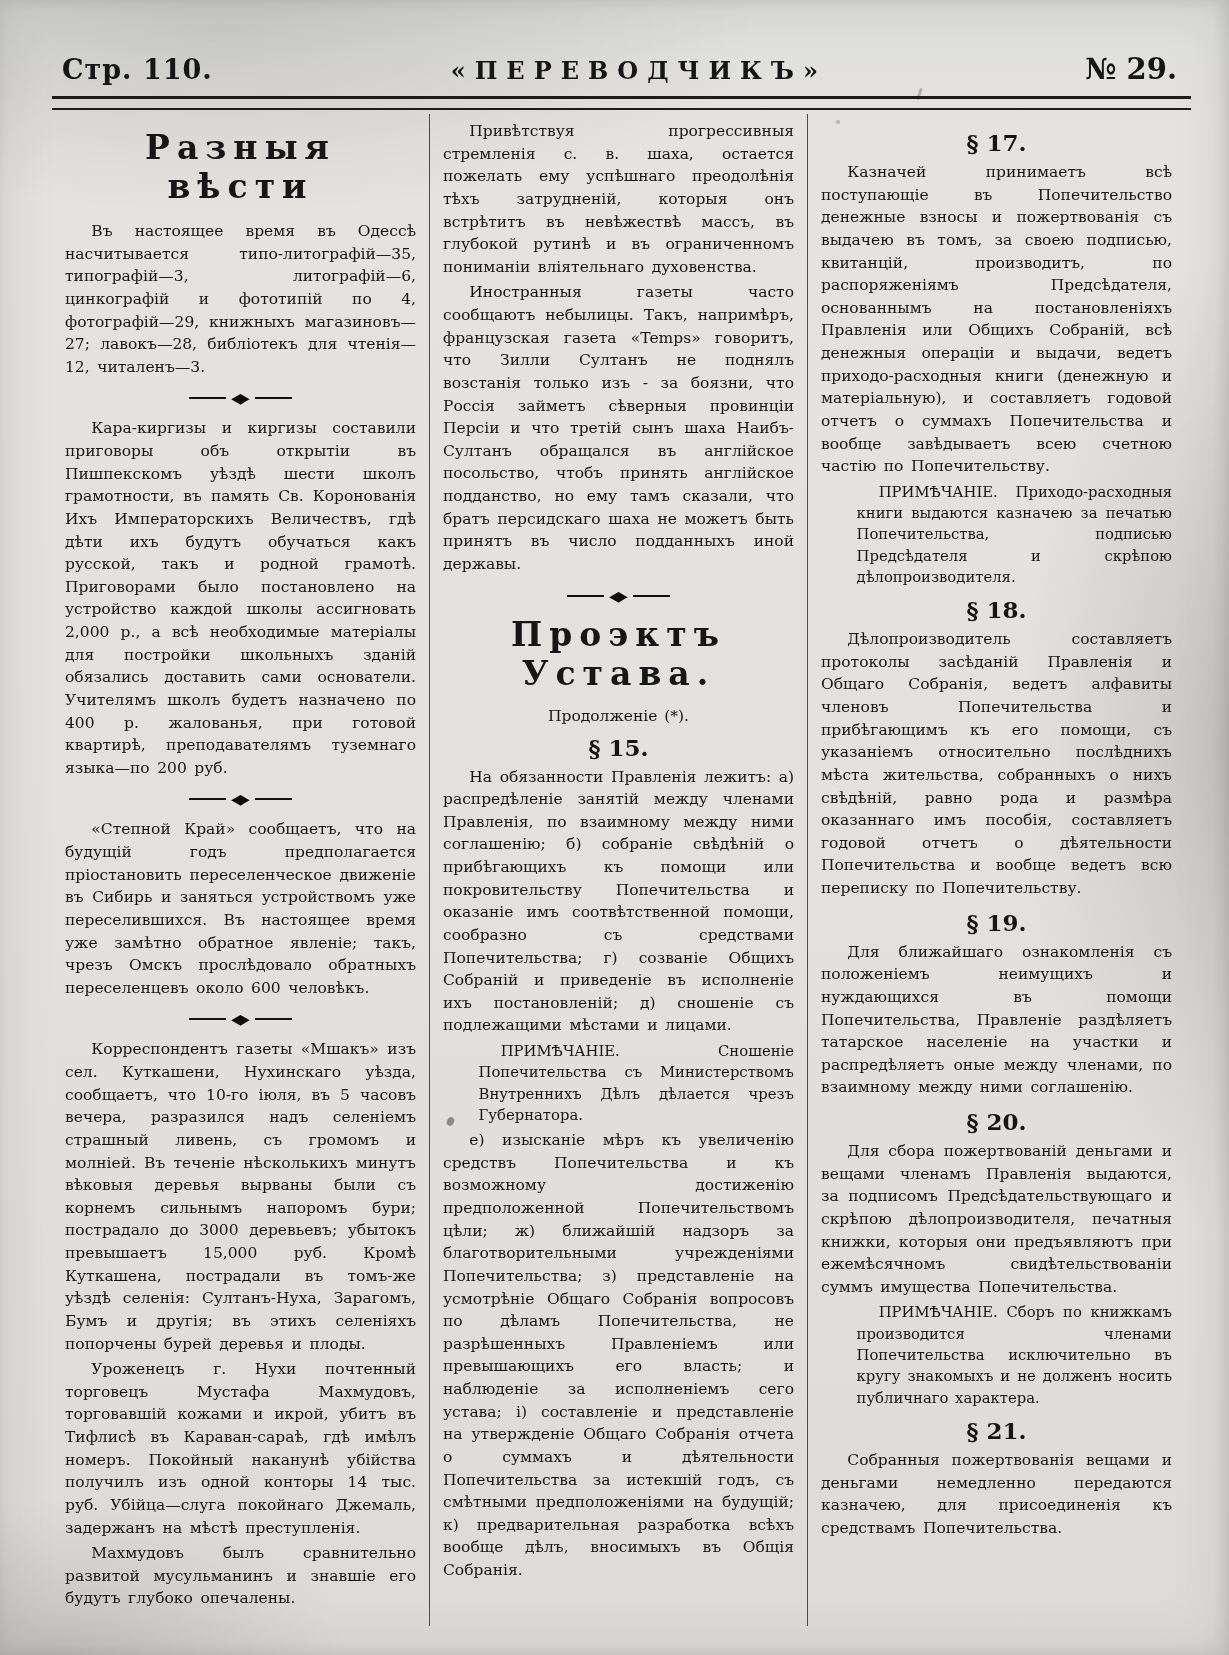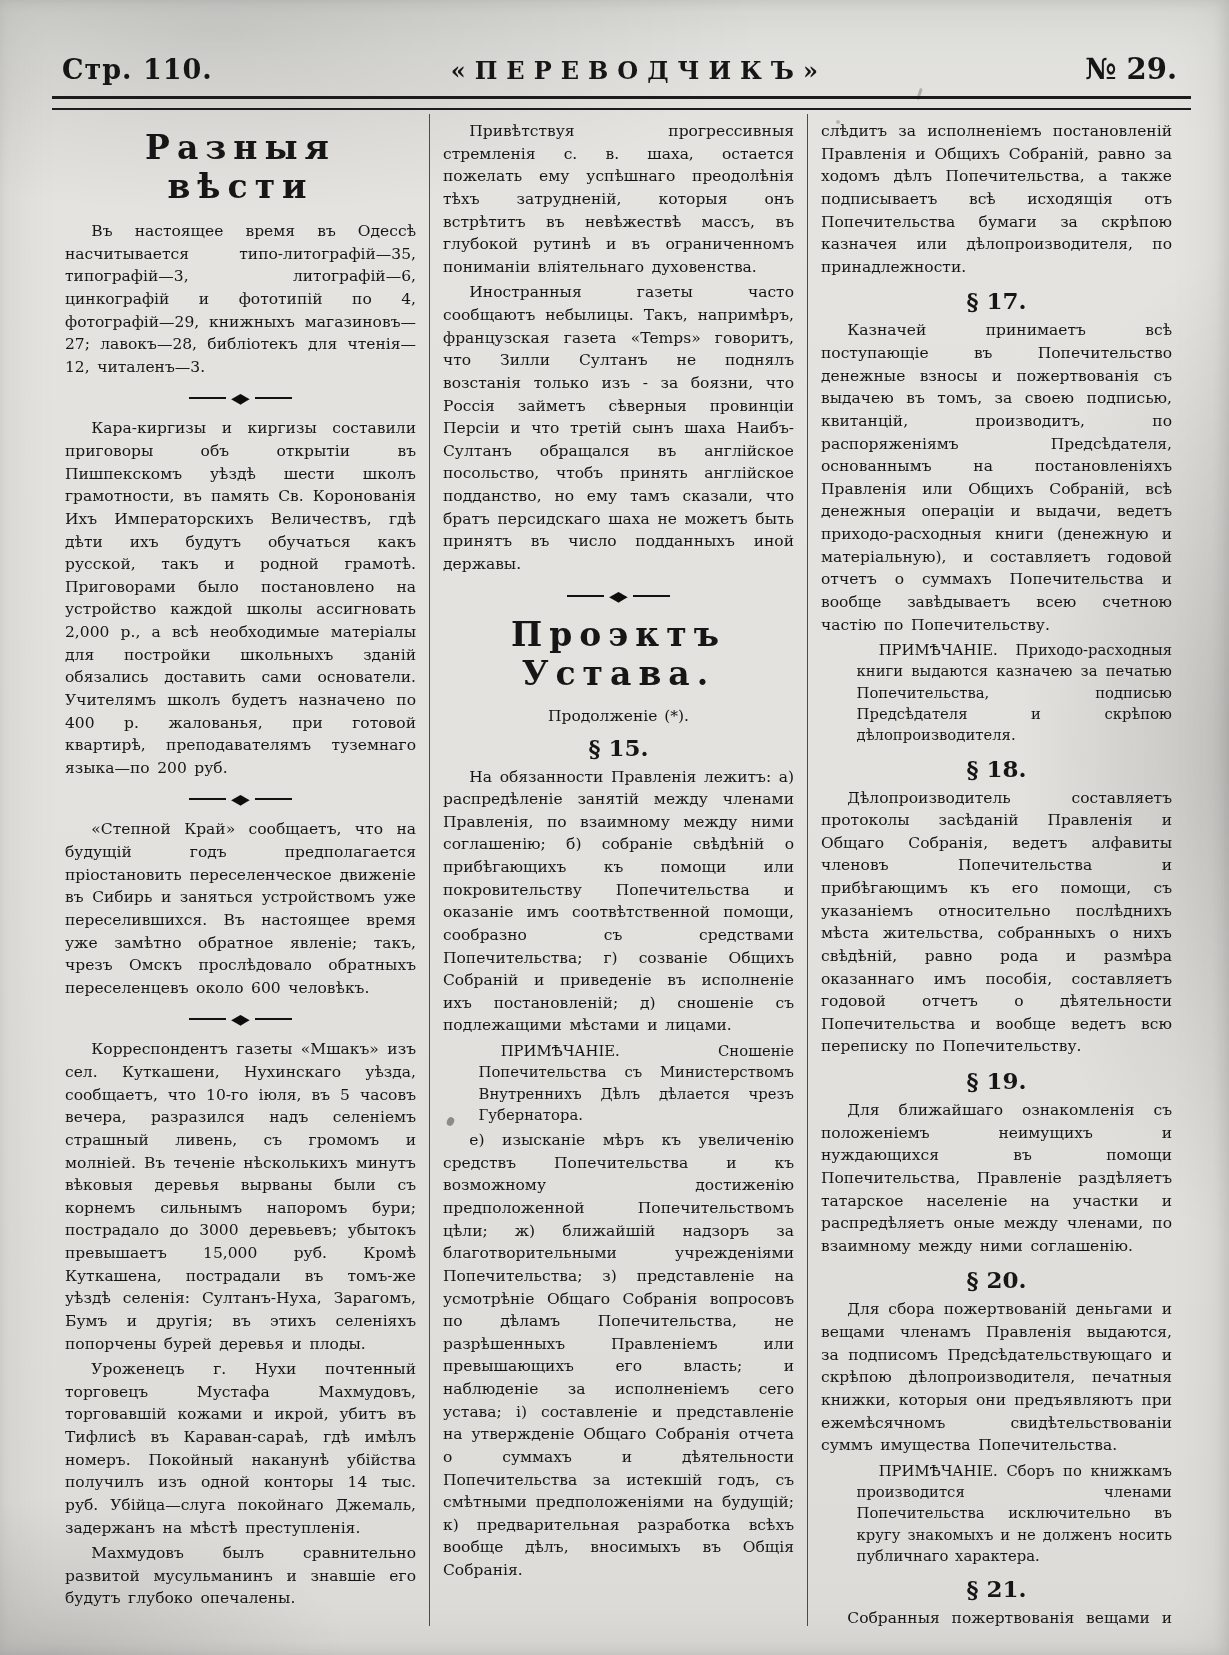--- a/index.html
+++ b/index.html
@@ -125,21 +125,20 @@
           <span class="sep-line"></span>
         </div>
         <h2 class="heading">Проэктъ Устава.</h2>
         <p class="subheading">Продолженіе (*).</p>
         <p class="section">§ 15.</p>
         <p class="paragraph">На обязанности Правленія лежитъ: а) распредѣленіе занятій между членами Правленія, по взаимному между ними соглашенію; б) собраніе свѣдѣній о прибѣгающихъ къ помощи или покровительству Попечительства и оказаніе имъ соотвѣтственной помощи, сообразно съ средствами Попечительства; г) созваніе Общихъ Собраній и приведеніе въ исполненіе ихъ постановленій; д) сношеніе съ подлежащими мѣстами и лицами.</p>
         <p class="note">ПРИМѢЧАНІЕ. Сношеніе Попечительства съ Министерствомъ Внутреннихъ Дѣлъ дѣлается чрезъ Губернатора.</p>
         <p class="paragraph">е) изысканіе мѣръ къ увеличенію средствъ Попечительства и къ возможному достиженію предположенной Попечительствомъ цѣли; ж) ближайшій надзоръ за благотворительными учрежденіями Попечительства; з) представленіе на усмотрѣніе Общаго Собранія вопросовъ по дѣламъ Попечительства, не разрѣшенныхъ Правленіемъ или превышающихъ его власть; и наблюденіе за исполненіемъ сего устава; і) составленіе и представленіе на утвержденіе Общаго Собранія отчета о суммахъ и дѣятельности Попечительства за истекшій годъ, съ смѣтными предположеніями на будущій; к) предварительная разработка всѣхъ вообще дѣлъ, вносимыхъ въ Общія Собранія.</p>
       </div>
     <div class="col">
-        <p class="paragraph-cont">слѣдитъ за исполненіемъ постановленій Правленія и Общихъ Собраній, равно за ходомъ дѣлъ Попечительства, а также подписываетъ всѣ исходящія отъ Попечительства бумаги за скрѣпою казначея или дѣлопроизводителя, по принадлежности.</p>
         <p class="section">§ 17.</p>
         <p class="paragraph">Казначей принимаетъ всѣ поступающіе въ Попечительство денежные взносы и пожертвованія съ выдачею въ томъ, за своею подписью, квитанцій, производитъ, по распоряженіямъ Предсѣдателя, основаннымъ на постановленіяхъ Правленія или Общихъ Собраній, всѣ денежныя операціи и выдачи, ведетъ приходо-расходныя книги (денежную и матеріальную), и составляетъ годовой отчетъ о суммахъ Попечительства и вообще завѣдываетъ всею счетною частію по Попечительству.</p>
         <p class="note">ПРИМѢЧАНІЕ. Приходо-расходныя книги выдаются казначею за печатью Попечительства, подписью Предсѣдателя и скрѣпою дѣлопроизводителя.</p>
         <p class="section">§ 18.</p>
         <p class="paragraph">Дѣлопроизводитель составляетъ протоколы засѣданій Правленія и Общаго Собранія, ведетъ алфавиты членовъ Попечительства и прибѣгающимъ къ его помощи, съ указаніемъ относительно послѣднихъ мѣста жительства, собранныхъ о нихъ свѣдѣній, равно рода и размѣра оказаннаго имъ пособія, составляетъ годовой отчетъ о дѣятельности Попечительства и вообще ведетъ всю переписку по Попечительству.</p>
         <p class="section">§ 19.</p>
         <p class="paragraph">Для ближайшаго ознакомленія съ положеніемъ неимущихъ и нуждающихся въ помощи Попечительства, Правленіе раздѣляетъ татарское населеніе на участки и распредѣляетъ оные между членами, по взаимному между ними соглашенію.</p>
         <p class="section">§ 20.</p>
         <p class="paragraph">Для сбора пожертвованій деньгами и вещами членамъ Правленія выдаются, за подписомъ Предсѣдательствующаго и скрѣпою дѣлопроизводителя, печатныя книжки, которыя они предъявляютъ при ежемѣсячномъ свидѣтельствованіи суммъ имущества Попечительства.</p>
         <p class="note">ПРИМѢЧАНІЕ. Сборъ по книжкамъ производится членами Попечительства исключительно въ кругу знакомыхъ и не долженъ носить публичнаго характера.</p>

